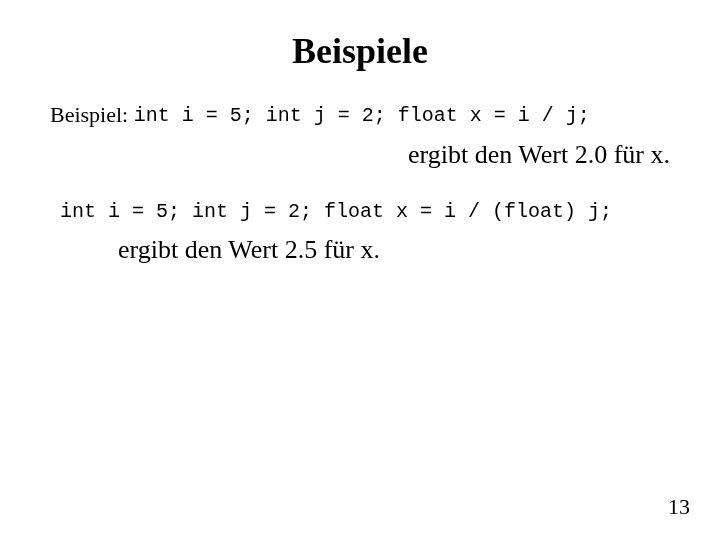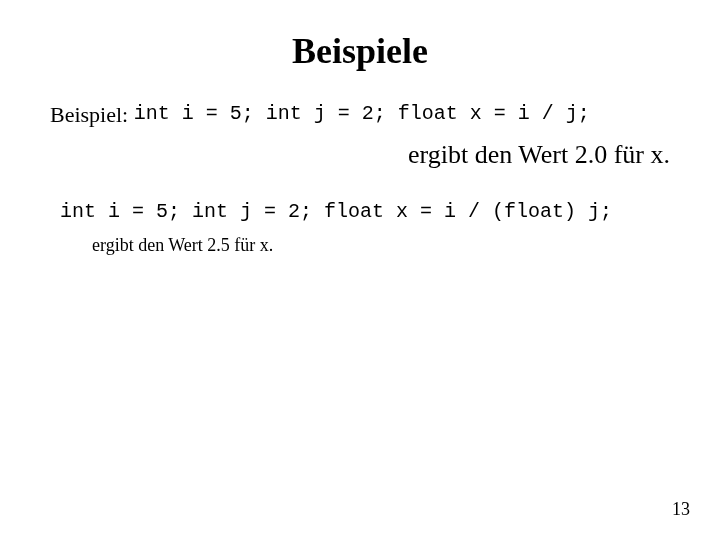--- a/index.html
+++ b/index.html
@@ -34,21 +34,21 @@
     }
 
     .section-one {
       margin-bottom: 20px;
     }
 
     .beispiel-line {
       font-size: 22px;
       margin-bottom: 12px;
       display: flex;
-      align-items: flex-start;
+      align-items: center;
       gap: 0px;
     }
 
     .beispiel-label {
       font-size: 22px;
       font-family: 'Times New Roman', Times, serif;
       font-weight: normal;
     }
 
     .code-inline {
@@ -71,31 +71,31 @@
     }
 
     .code-block {
       font-family: 'Courier New', Courier, monospace;
       font-size: 20px;
       margin-bottom: 12px;
       margin-left: 10px;
     }
 
     .ergibt-text-2 {
-      font-size: 18px;
-      margin-left: 42px;
+      font-size: 26px;
+      margin-left: 68px;
       margin-top: 5px;
       font-family: 'Times New Roman', Times, serif;
     }
 
     .page-number {
       position: absolute;
       bottom: 20px;
       right: 30px;
-      font-size: 18px;
+      font-size: 22px;
       font-family: 'Times New Roman', Times, serif;
     }
   </style>
 </head>
 <body>
 
 <div class="page-container">
 
   <h1 class="title">Beispiele</h1>
 

